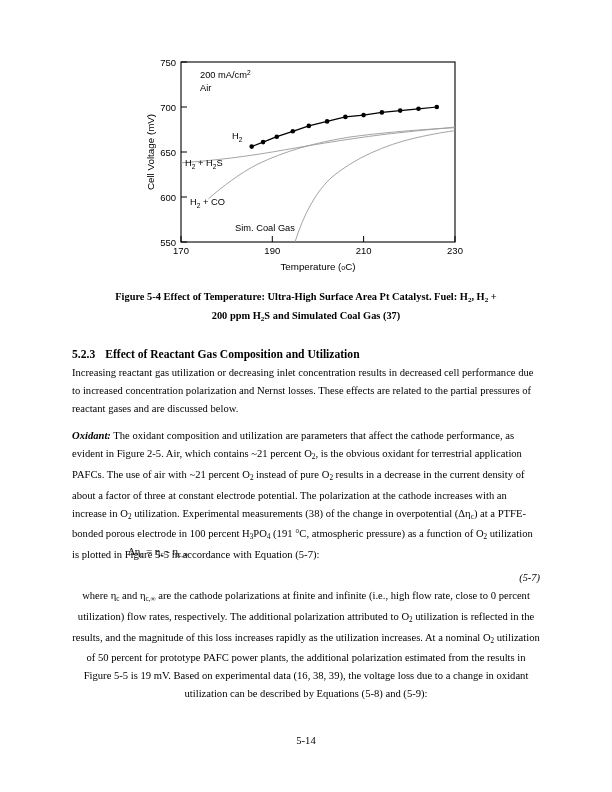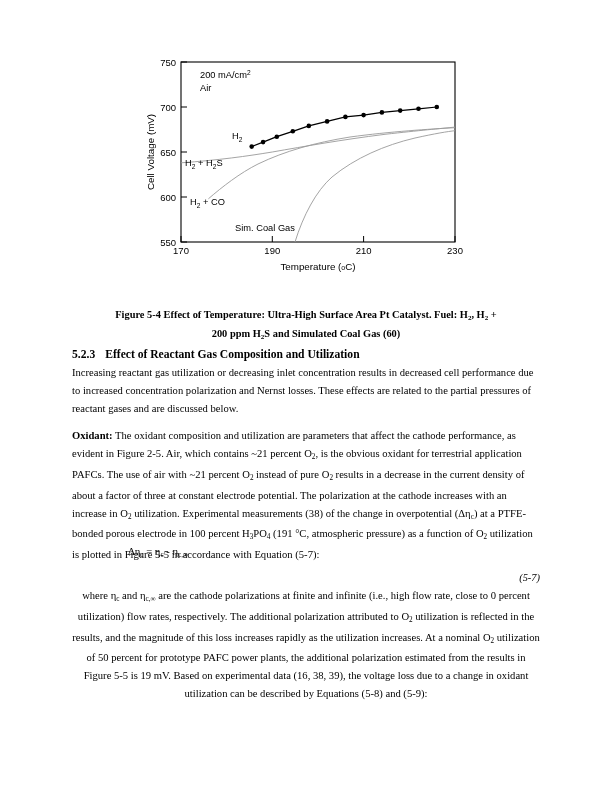--- a/index.html
+++ b/index.html
@@ -42,21 +42,20 @@
   
   .fig-caption {
     position: absolute;
     left: 72px;
     top: 289px;
     width: 468px;
     text-align: center;
     font-weight: bold;
     font-size: 10.4px;
     line-height: 15.5px;
-    margin-top: 18px;
   }
 
   
   .section-head {
     position: absolute;
     left: 72px;
     top: 347px;
     width: 468px;
     font-weight: bold;
     font-size: 11.6px;
@@ -71,20 +70,21 @@
     font-size: 10.6px;
     line-height: 18px;
     text-align: left;
   }
   .p-intro { top: 364px; }
   .p-oxidant { top: 427px; }
   .p-where { top: 587px; text-align: center; }
 
   .lead-term {
     font-weight: bold;
+    font-style: italic;
   }
 
   
   .equation-row {
     position: absolute;
     left: 72px;
     top: 545px;
     width: 468px;
     font-size: 10.6px;
     line-height: 14.55px;
@@ -204,32 +204,33 @@
           <text x="45" y="116">H<tspan font-size="6.6" dy="3">2</tspan><tspan font-size="9.3" dy="-3"> + H</tspan><tspan font-size="6.6" dy="3">2</tspan><tspan font-size="9.3" dy="-3">S</tspan></text>
           <text x="50" y="155">H<tspan font-size="6.6" dy="3">2</tspan><tspan font-size="9.3" dy="-3"> + CO</tspan></text>
           <text x="95" y="181">Sim. Coal Gas</text>
         </g>
       </svg>
     </div>
   </div>
 
   <div class="fig-caption">
     <span><span>Figure 5-4  Effect of Temperature:  Ultra-High Surface Area Pt Catalyst.  Fuel: H</span><sub>2</sub><span>, H</span><sub>2</sub><span> +</span></span><br>
-    <span><span>200 ppm H</span><sub>2</sub><span>S and Simulated Coal Gas (60)</span></span>
+    <span><span>200 ppm H</span><sub>2</sub><span>S and Simulated Coal Gas (37)</span></span>
   </div>
 
   <div class="section-head">
     <span class="sec-num">5.2.3</span><span>Effect of Reactant Gas Composition and Utilization</span>
   </div>
 
   <div class="para p-intro">Increasing reactant gas utilization or decreasing inlet concentration results in decreased cell performance due to increased concentration polarization and Nernst losses.  These effects are related to the partial pressures of reactant gases and are discussed below.</div>
 
   <div class="para p-oxidant"><span class="lead-term">Oxidant:</span><span>  The oxidant composition and utilization are parameters that affect the cathode performance, as evident in Figure 2-5.  Air, which contains ~21 percent O</span><sub>2</sub><span>, is the obvious oxidant for terrestrial application PAFCs.  The use of air with ~21 percent O</span><sub>2</sub><span> instead of pure O</span><sub>2</sub><span> results in a decrease in the current density of about a factor of three at constant electrode potential.  The polarization at the cathode increases with an increase in O</span><sub>2</sub><span> utilization.  Experimental measurements (38) of the change in overpotential (Δη</span><sub>c</sub><span>) at a PTFE-bonded porous electrode in 100 percent H</span><sub>3</sub><span>PO</span><sub>4</sub><span> (191 °C, atmospheric pressure) as a function of O</span><sub>2</sub><span> utilization is plotted in Figure 5-5 in accordance with Equation (5-7):</span></div>
 
   <div class="equation-row">
     <span class="eq-body"><span>Δη</span><sub>c</sub><span> = η</span><sub>c</sub><span> - η</span><sub>c,∞</sub></span>
     <span class="eq-number">(5-7)</span>
   </div>
 
   <div class="para p-where"><span>where η</span><sub>c</sub><span> and η</span><sub>c,∞</sub><span> are the cathode polarizations at finite and infinite (i.e.,  high flow rate, close to 0 percent utilization) flow rates, respectively.  The additional polarization attributed to O</span><sub>2</sub><span> utilization is reflected in the results, and the magnitude of this loss increases rapidly as the utilization increases.  At a nominal O</span><sub>2</sub><span> utilization of 50 percent for prototype PAFC power plants, the additional polarization estimated from the results in Figure 5-5 is 19 mV.  Based on experimental data (16, 38, 39), the voltage loss due to a change in oxidant utilization can be described by Equations (5-8) and (5-9):</span></div>
 
+  <div class="page-number">5-14</div>
 
 </div>
 
 </body></html>

